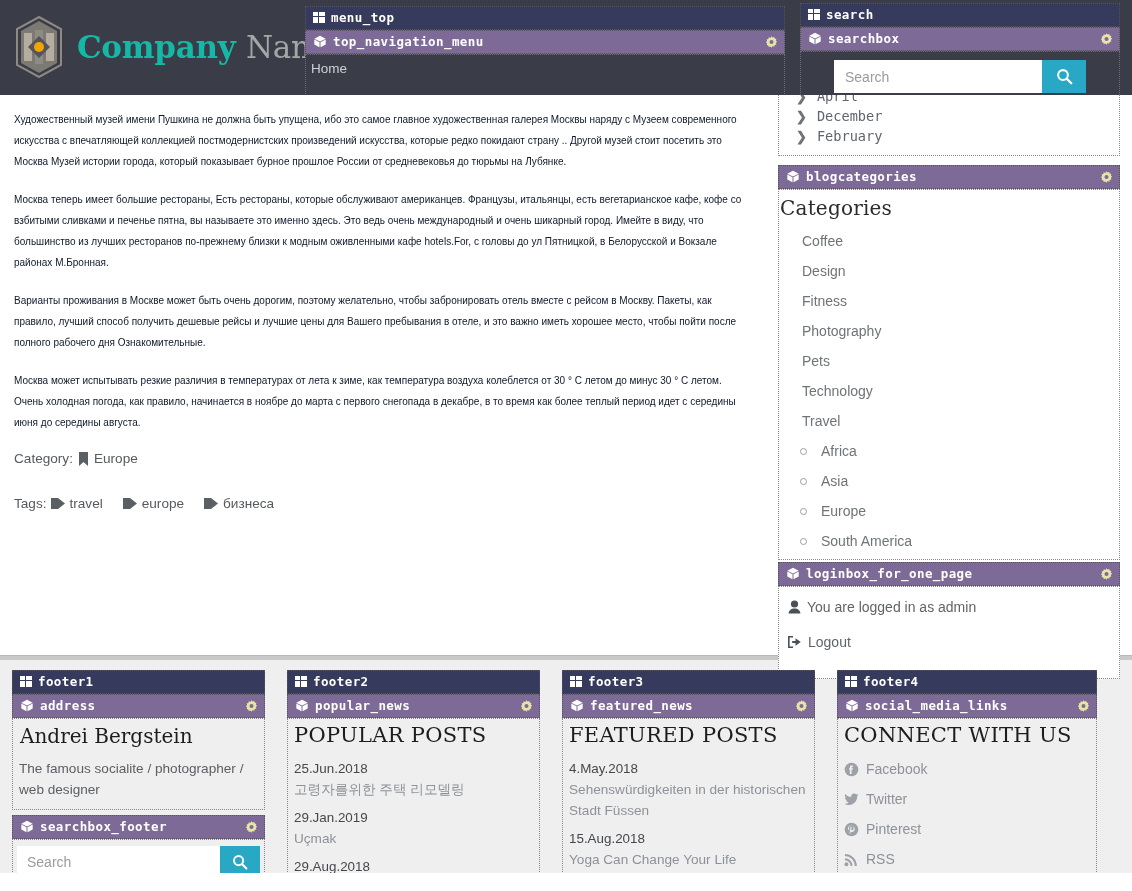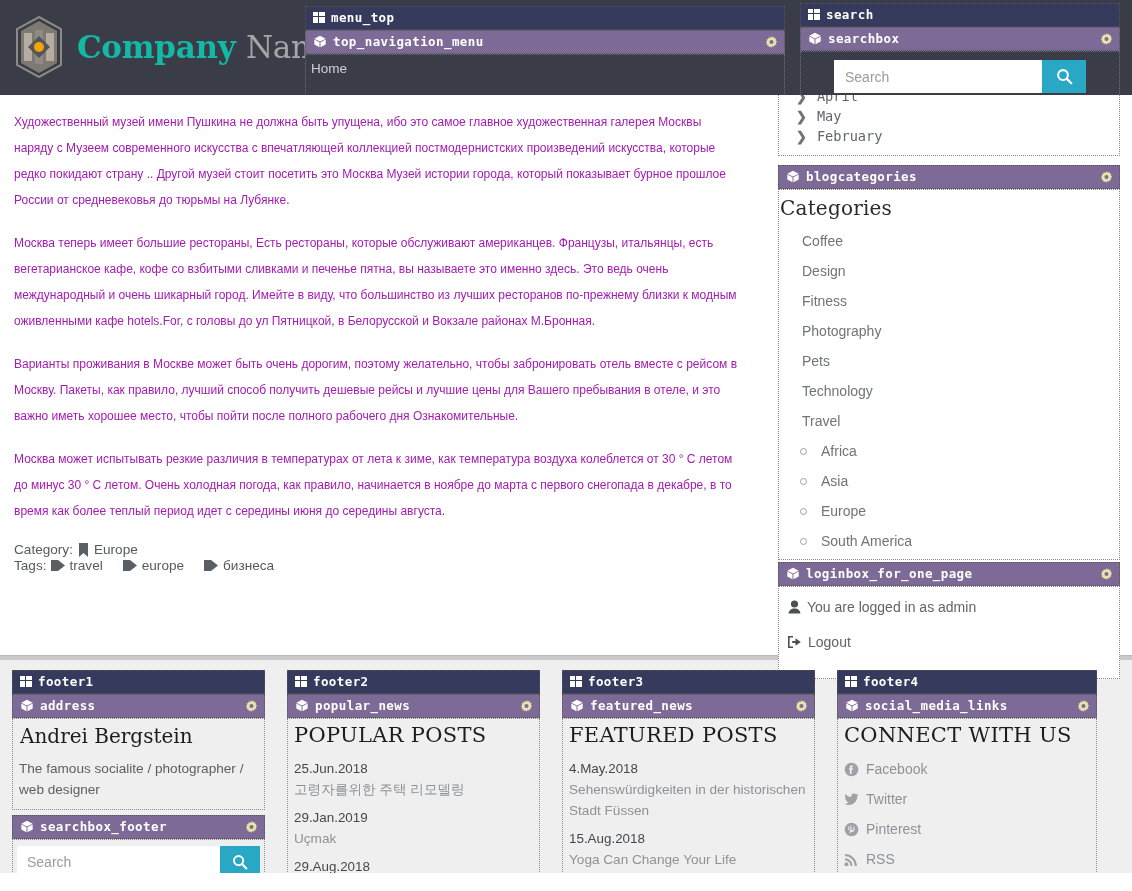--- a/index.html
+++ b/index.html
@@ -161,34 +161,34 @@
   #wrap {
     display: flex;
     height: 560px;
     align-items: flex-start;
   }
   #content {
     width: 778px;
     padding: 14px 36px 0 14px;
   }
   #content p {
-    font-size: 12px;
-    color: #a21caf;
-    line-height: 26px;
+    font-size: 10px;
+    color: #0f172a;
+    line-height: 21px;
     margin-bottom: 17px;
   }
   .meta-line {
     font-size: 13.6px;
     color: #555a5f;
     margin-top: 18px;
     display: flex;
     align-items: center;
     gap: 5px;
   }
-  .meta-line.tags { margin-top: 1px; gap: 4px; }
+  .meta-line.tags { margin-top: 30px; gap: 4px; }
   .meta-line a { color: #555a5f; text-decoration: none; }
   .tag-item { display: inline-flex; align-items: center; gap: 5px; margin-right: 16px; }
 
   
   #sidebar {
     width: 354px;
     padding-right: 12px;
   }
   .widget { background: #fff; }
   .widget-body {
@@ -453,21 +453,21 @@
   <aside id="sidebar">
 
     <div class="widget-body" style="margin-bottom:9px;padding-top:0;">
       <ul class="arch-list">
         <li style="margin-top:-9px;overflow:hidden;height:20px;">
           <span class="chev">❯</span>
           <span>April</span>
         </li>
         <li>
           <span class="chev">❯</span>
-          <span>May</span>
+          <span>December</span>
         </li>
         <li>
           <span class="chev">❯</span>
           <span>February</span>
         </li>
       </ul>
     </div>
 
     <div class="widget">
       <div class="widget-bar dotted">

